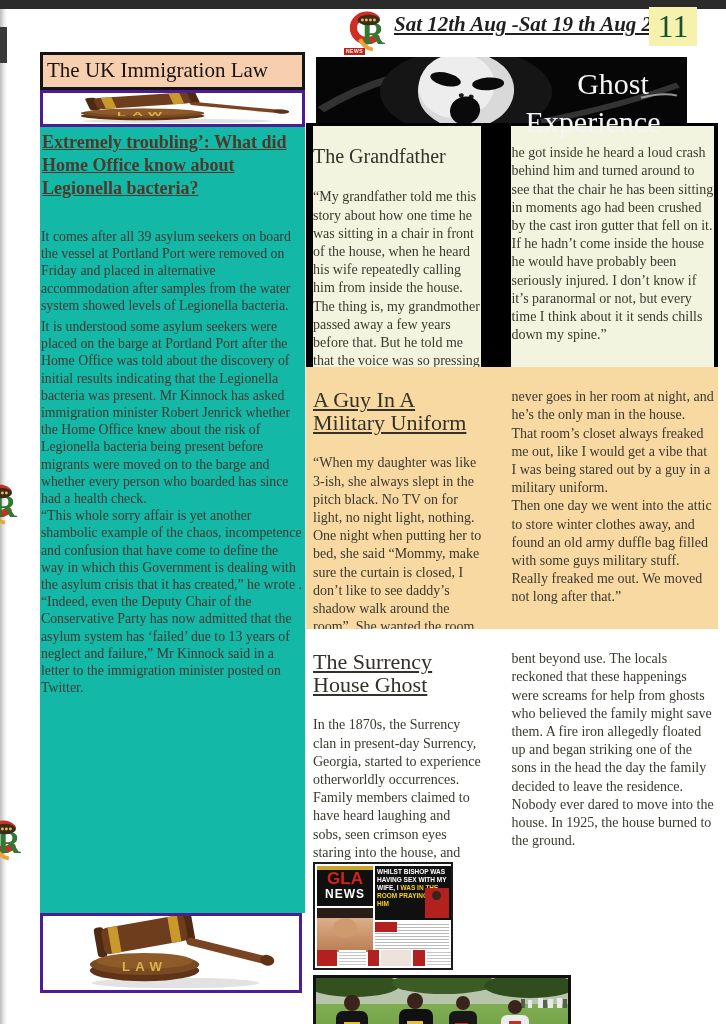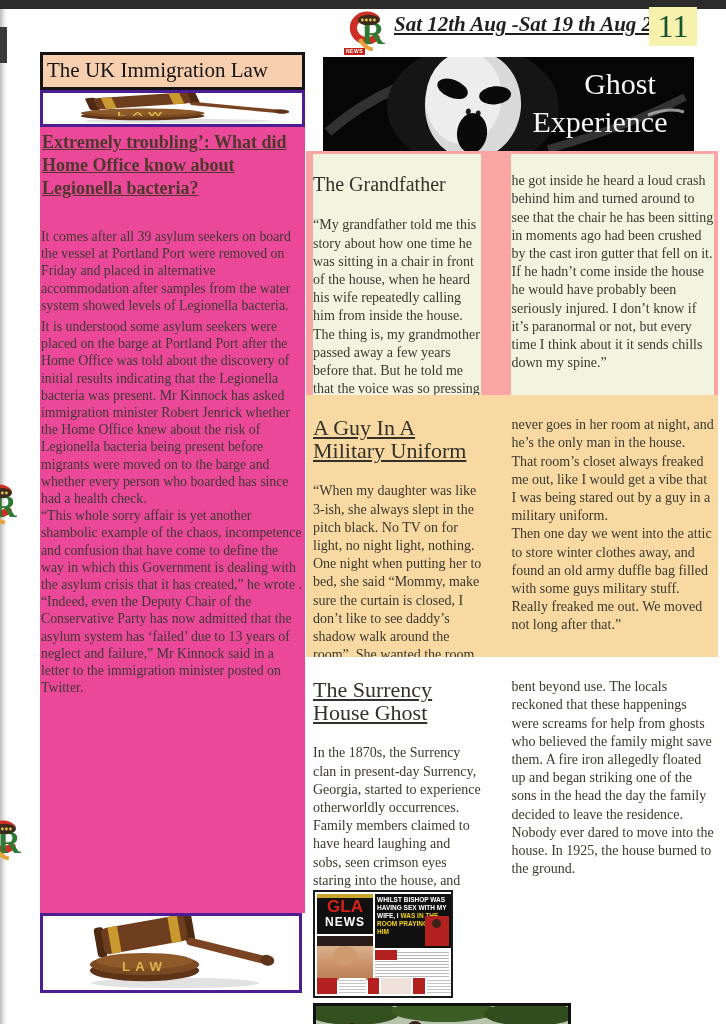--- a/index.html
+++ b/index.html
@@ -18,50 +18,50 @@
   .gr-logo{position:absolute;width:48px;height:46px;}
   .gr-logo svg{width:100%;height:100%;}
   .logo-header{left:344px;top:9px;}
   .logo-m1{left:-24px;top:482px;}
   .logo-m2{left:-20px;top:818px;}
   .logo-news{position:absolute;left:0;bottom:0;background:#c1231b;color:#fff;
              font-family:"Liberation Sans",sans-serif;font-size:5px;font-weight:bold;
              padding:0 2px;line-height:7px;letter-spacing:.5px;}
   
   .left-col{position:absolute;left:40px;top:52px;width:265px;height:861px;
-            background:#ec4899;overflow:hidden;}
+            background:#14b8a6;overflow:hidden;}
   .title-box{border:3px solid #141414;height:38px;box-sizing:border-box;background:#f8cfae;
              font-size:21px;color:#141414;padding:3px 4px;}
   .gavel-box{border:3px solid #4c1d95;box-sizing:border-box;background:#ffffff;position:relative;}
   .gavel-top{height:37px;}
   .gavel-top svg{width:100%;height:100%;display:block;}
   .gavel-bottom{position:absolute;left:40px;top:913px;width:262px;height:80px;}
   .gavel-bottom svg{width:100%;height:100%;display:block;}
   .headline{margin:4px 2px 5px;font-size:18px;font-weight:600;line-height:23px;
             color:#4e382c;text-decoration:underline;}
   .para{margin:0 1px;font-size:13.8px;line-height:17.2px;color:#3c3833;}
   .para.gap{margin-top:28px;}
   .para.sgap{margin-top:4px;}
   
   .right-sec{position:absolute;left:306px;top:57px;width:412px;}
-  .ghost-banner{position:relative;margin-left:17px;width:371px;height:94px;background:#060606;}
+  .ghost-banner{position:relative;margin-left:10px;width:371px;height:66px;background:#060606;}
   .ghost-banner svg{position:absolute;left:0;top:0;width:100%;height:100%;}
   .ghost-title{position:absolute;right:4px;top:8px;width:180px;text-align:center;
                color:#f5f5f5;font-size:30px;line-height:38px;}
   .ghost-title .l1{display:block;padding-left:40px;}
   .ghost-title .l2{display:block;}
   .story{box-sizing:border-box;padding:3px 4px 0 7px;display:flex;gap:14px;overflow:hidden;}
   .story-col{width:188px;white-space:pre-line;font-size:14px;line-height:18.2px;color:#3b382f;}
   .story-col.c2{width:226px;margin-left:16px;}
   .story-heading{font-size:20px;line-height:24px;font-weight:normal;color:#33312a;
                  margin:0 0 2px;white-space:normal;}
   .story-heading.u{text-decoration:underline;font-size:22px;line-height:23px;}
   .s1{height:244px;}
   .s1 .story-col{background:#f3f4df;}
-  .s1{background:#fca5a5;}
+  .s1{background:#000000;}
   .s2{height:262px;background:#f8d9a2;}
   .s3{height:231px;background:#ffffff;}
   
   .media-row{display:flex;gap:5px;margin-left:7px;margin-top:2px;flex-direction:column;}
   .npaper{position:relative;width:140px;height:108px;border:2px solid #1a1a1a;
           box-sizing:border-box;background:#ffffff;font-family:"Liberation Sans",sans-serif;}
   .np-masthead{position:absolute;left:2px;top:2px;width:56px;height:40px;background:#101010;
                text-align:center;overflow:hidden;}
   .np-strip{height:4px;background:#caa52e;}
   .np-gla{color:#d42218;font-size:17px;font-weight:bold;line-height:18px;letter-spacing:0;}

